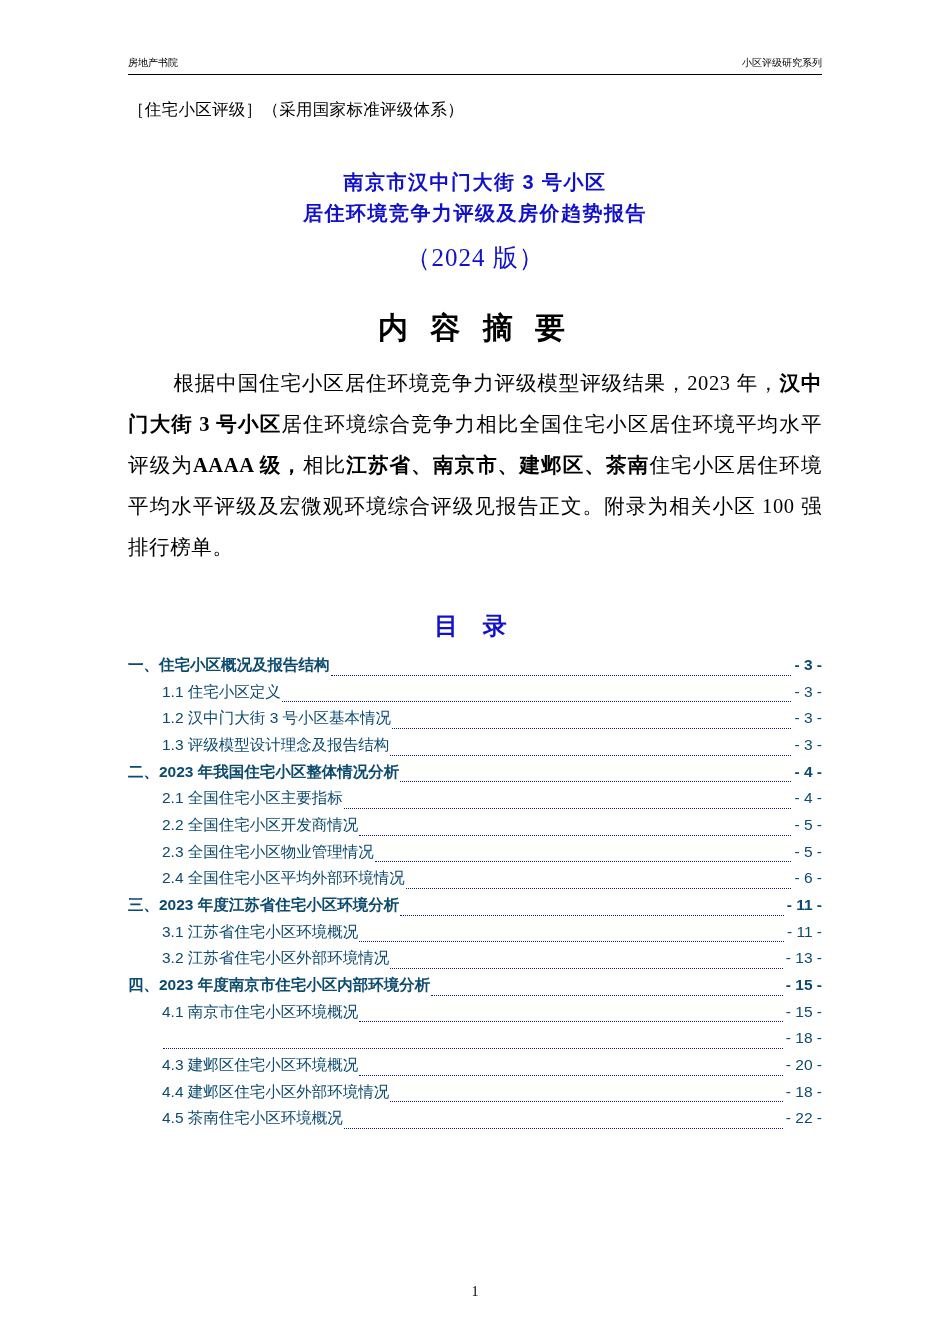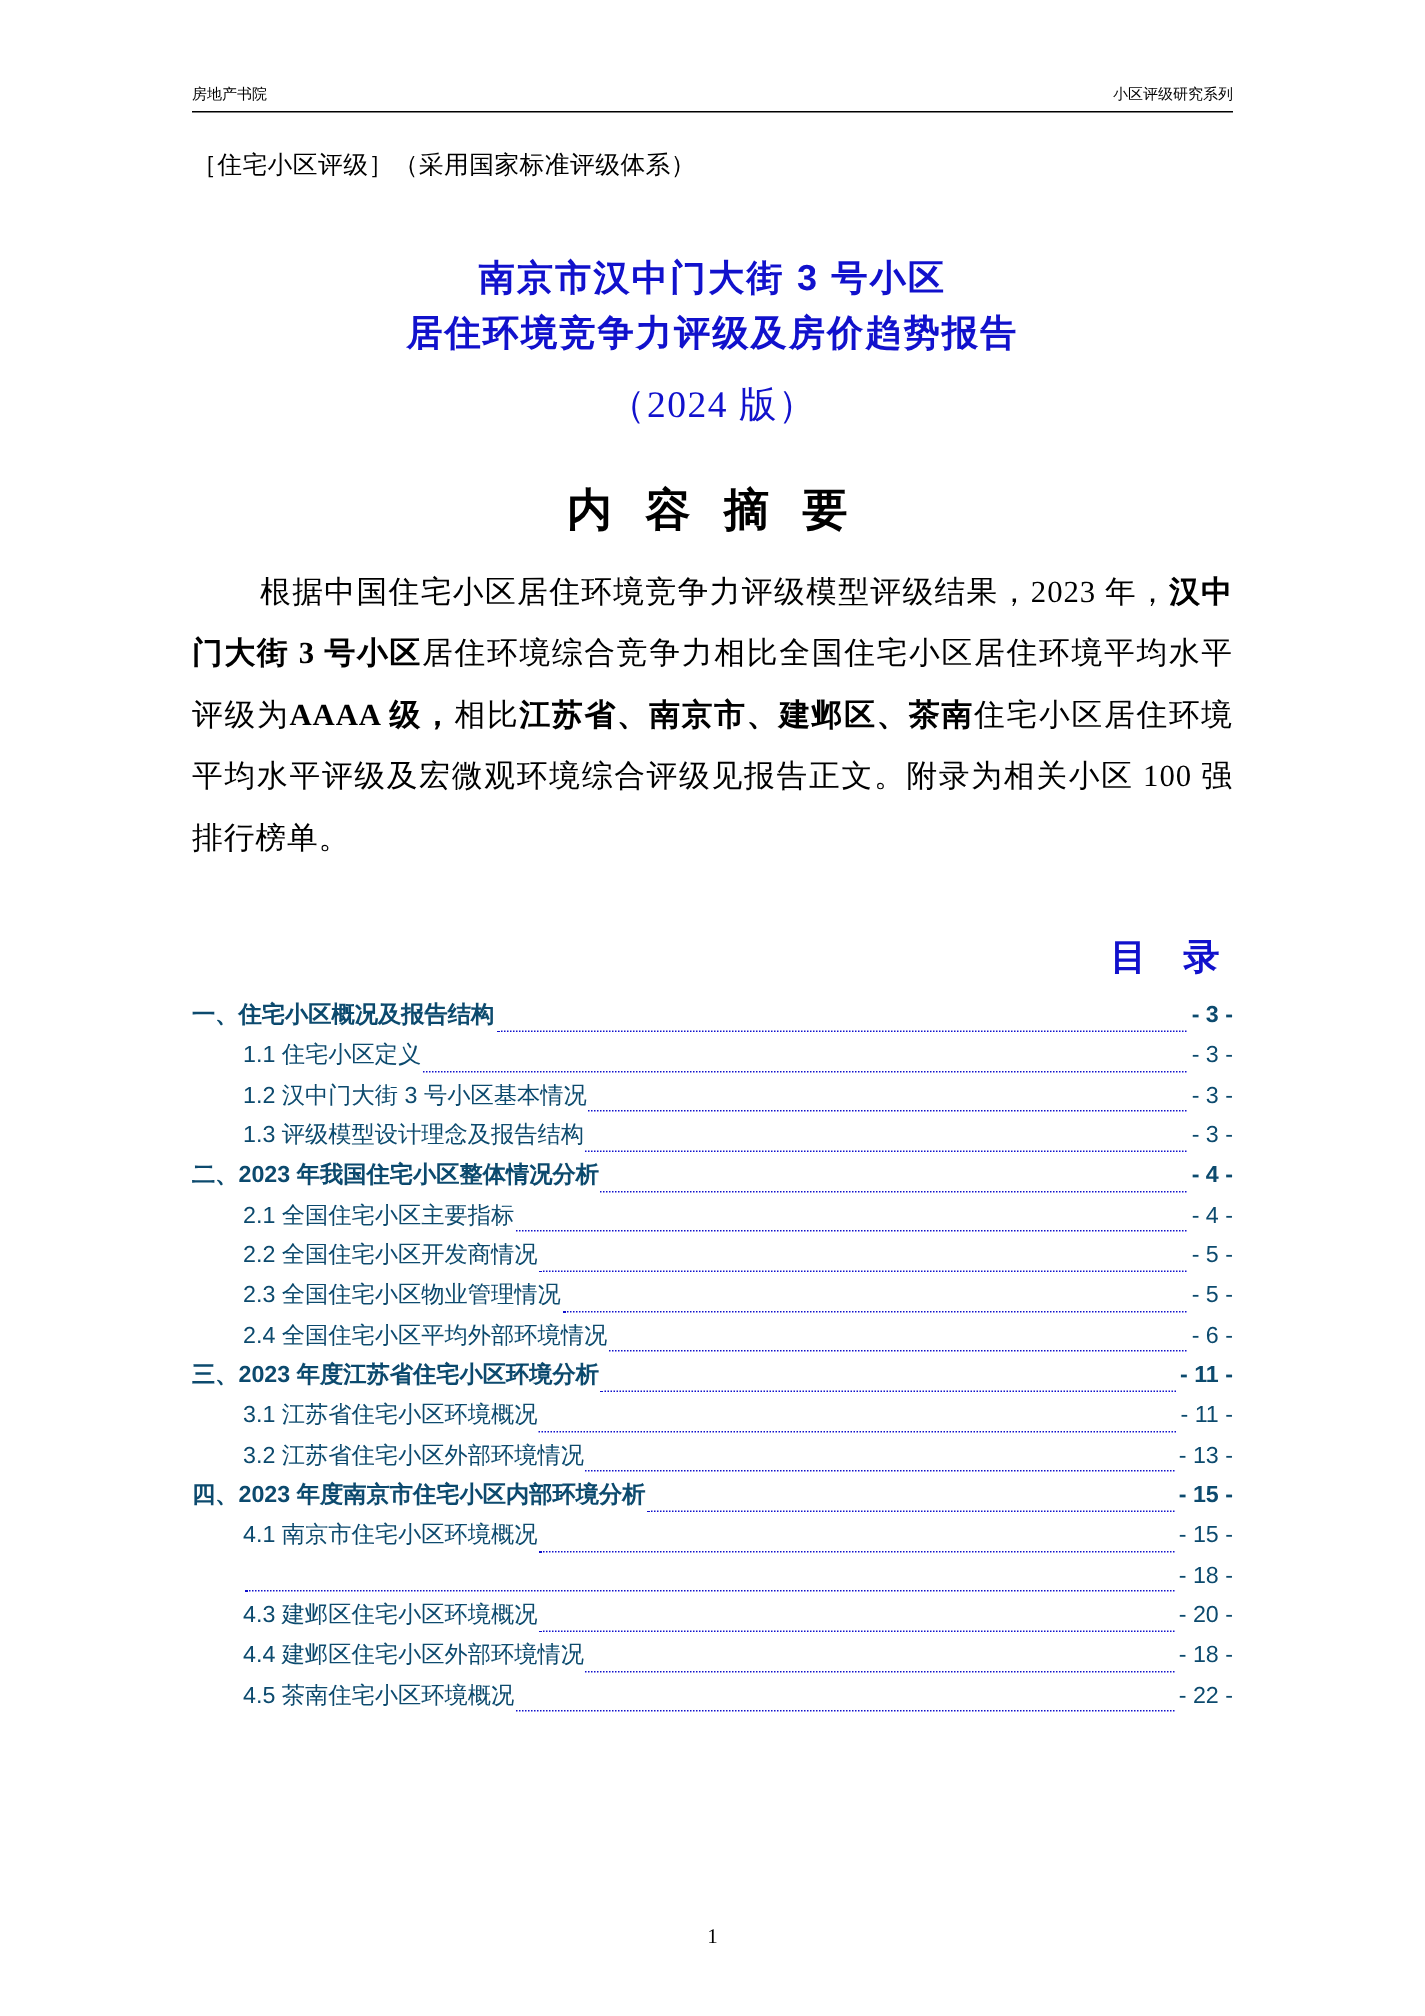--- a/index.html
+++ b/index.html
@@ -42,21 +42,21 @@
     font-family: Liberation Mono, monospace;
     letter-spacing: 0.3px;
   }
   
   .title-block {
     margin-top: 46px;
     text-align: center;
     color: #1111cc;
   }
   .title-line {
-    font-size: 24px;
+    font-size: 20px;
     font-weight: bold;
     font-family: "Liberation Sans", sans-serif;
     letter-spacing: 1.5px;
     line-height: 1.55;
   }
   .title-version {
     font-size: 25px;
     font-family: "Liberation Serif", serif;
     margin-top: 12px;
     letter-spacing: 1px;
@@ -75,21 +75,21 @@
     font-size: 20.5px;
     line-height: 2.0;
     text-align: justify;
     text-justify: inter-ideograph;
     letter-spacing: 0.6px;
   }
   .abstract .indent { display:inline-block; width: 2.2em; }
   .abstract b { font-weight: bold; }
   
   .toc-heading {
-    text-align: right;
+    text-align: center;
     font-size: 24px;
     font-weight: bold;
     font-family: "Liberation Sans", sans-serif;
     color: #1111cc;
     letter-spacing: 9px;
     margin-top: 42px;
     margin-bottom: 10px;
   }
   .toc {
     color: #0c4a6e;

